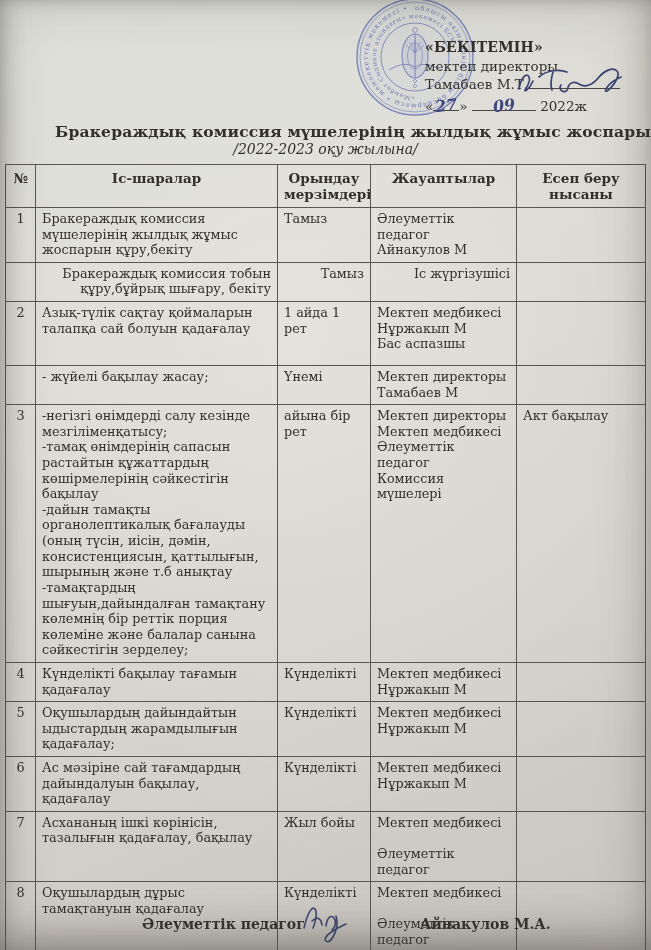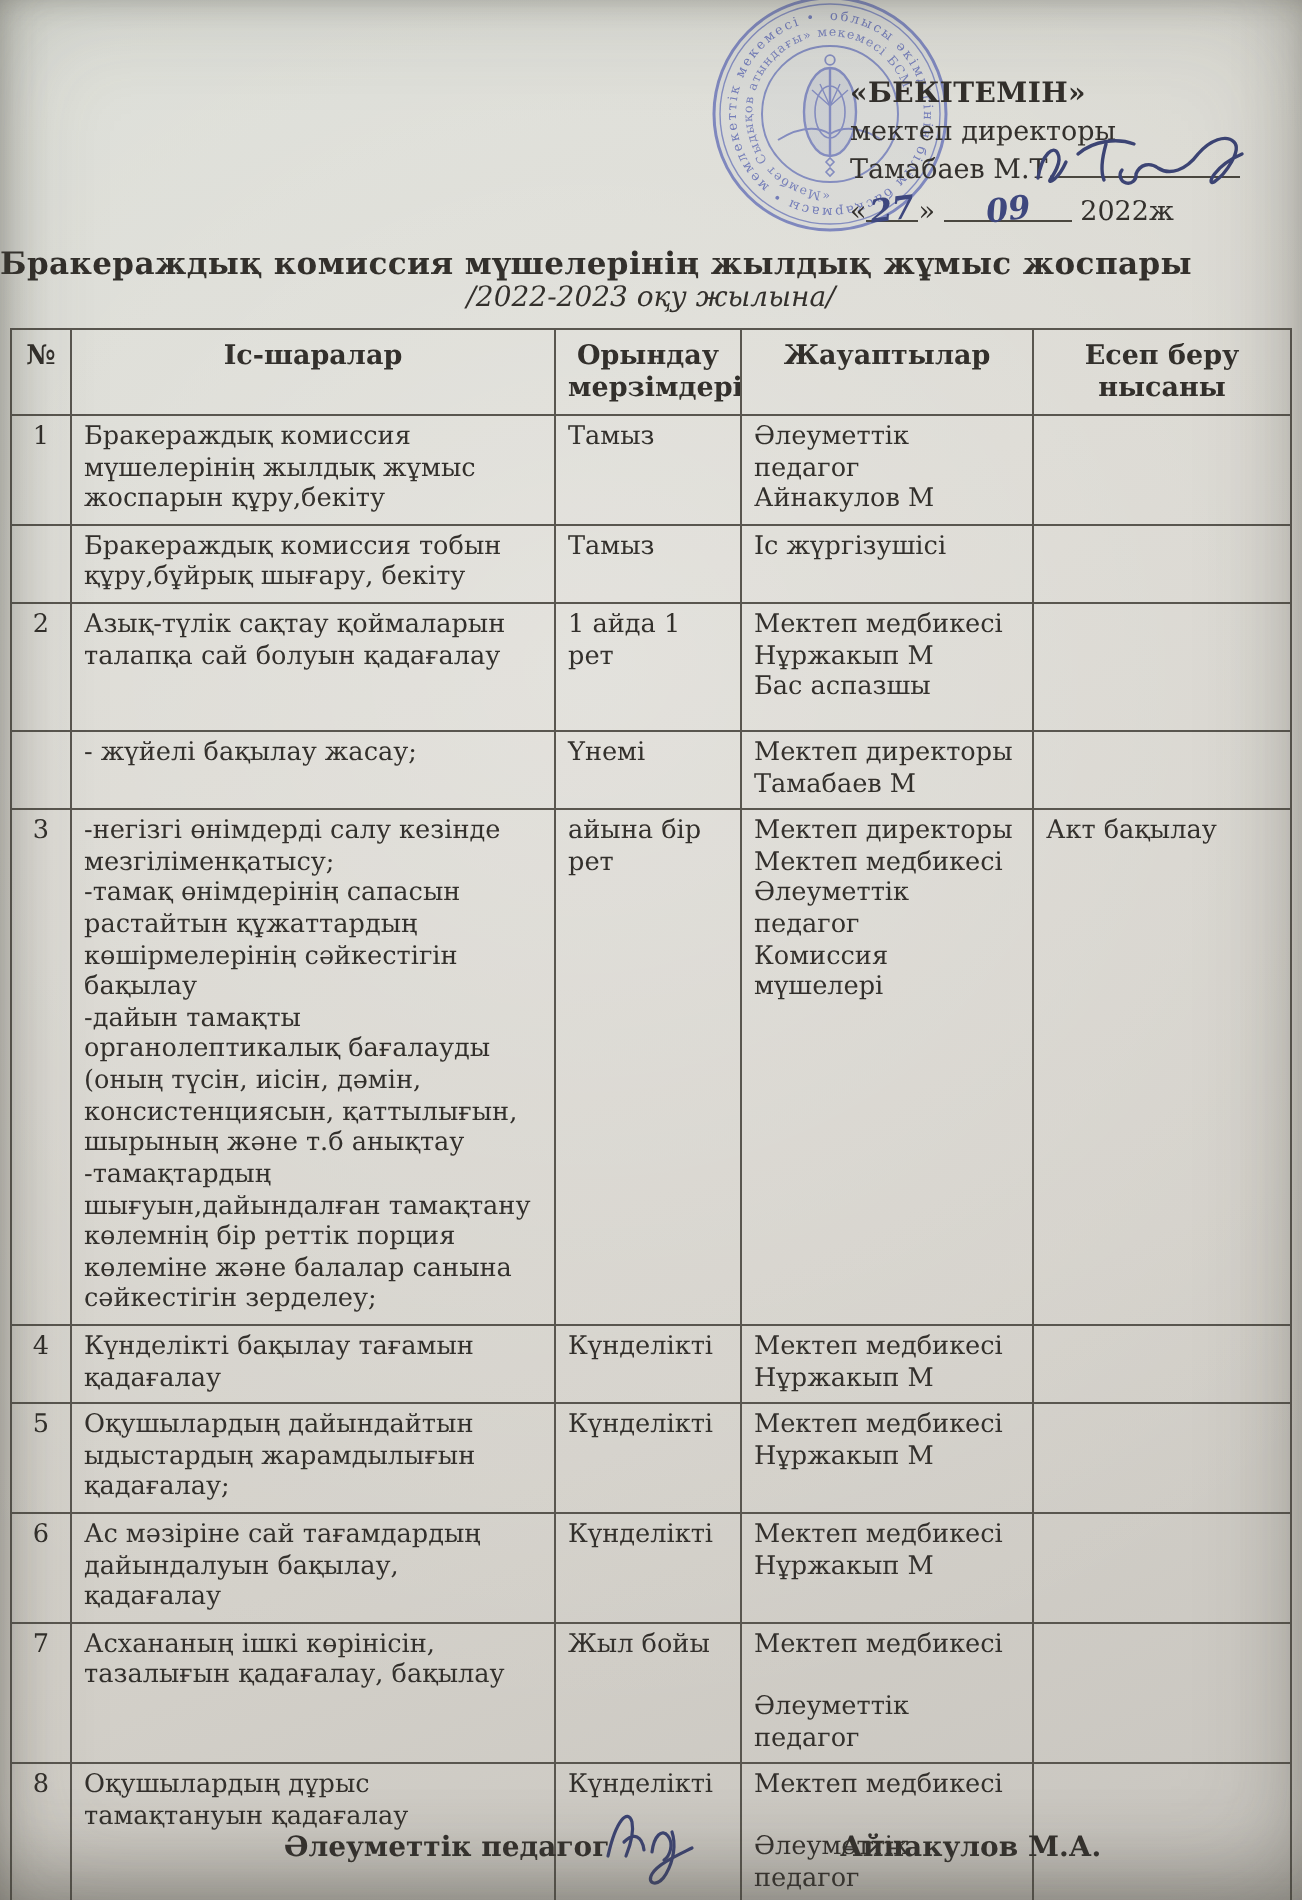--- a/index.html
+++ b/index.html
@@ -38,41 +38,41 @@
   .date-row{position:relative;margin-top:2px;white-space:nowrap;font-size:13.5px;}
   .blank{display:inline-block;border-bottom:1px solid #4a473f;height:13px;text-align:center;vertical-align:baseline;}
   .blank.day{width:26px;}
   .blank.month{width:64px;}
   .hand{
     font-style:italic;font-weight:bold;color:#3e477e;
     display:inline-block;transform:rotate(-7deg);font-size:16px;line-height:10px;
   }
 
   
-  .title1{position:absolute;top:122px;left:0;width:100%;text-align:left;
+  .title1{position:absolute;top:122px;left:0;width:100%;text-align:right;
     font-weight:bold;font-size:15.5px;letter-spacing:.2px;}
   .title2{position:absolute;top:141px;left:0;width:100%;text-align:center;font-size:14px;font-style:italic;}
 
   
   table.plan{
     position:absolute;left:5px;top:164px;width:640px;
     border-collapse:collapse;table-layout:fixed;
     font-size:12.8px;line-height:1.22;
   }
   table.plan th,table.plan td{
     border:1px solid #59564f;vertical-align:top;padding:3px 6px 4px 6px;
     white-space:pre-line;overflow:hidden;
   }
   table.plan th{font-weight:bold;font-size:13.5px;text-align:center;padding-top:5px;}
   col.c-num{width:30px;} col.c-act{width:242px;} col.c-term{width:93px;}
   col.c-resp{width:146px;} col.c-rep{width:129px;}
   td[data-name="row-number"]{text-align:center;padding-left:2px;padding-right:2px;}
   thead tr{height:40px;}
   tbody tr:nth-child(1){height:37px;}
-  tbody tr:nth-child(2){height:34px;}
+  tbody tr:nth-child(2){height:34px;text-align:right;}
   tbody tr:nth-child(3){height:64px;}
   tbody tr:nth-child(4){height:38px;}
   tbody tr:nth-child(5){height:198px;}
   tbody tr:nth-child(6){height:38px;}
   tbody tr:nth-child(7){height:50px;}
   tbody tr:nth-child(8){height:46px;}
   tbody tr:nth-child(9){height:50px;}
   tbody tr:nth-child(10){height:62px;}
   tbody tr:nth-child(11){height:48px;}
 

